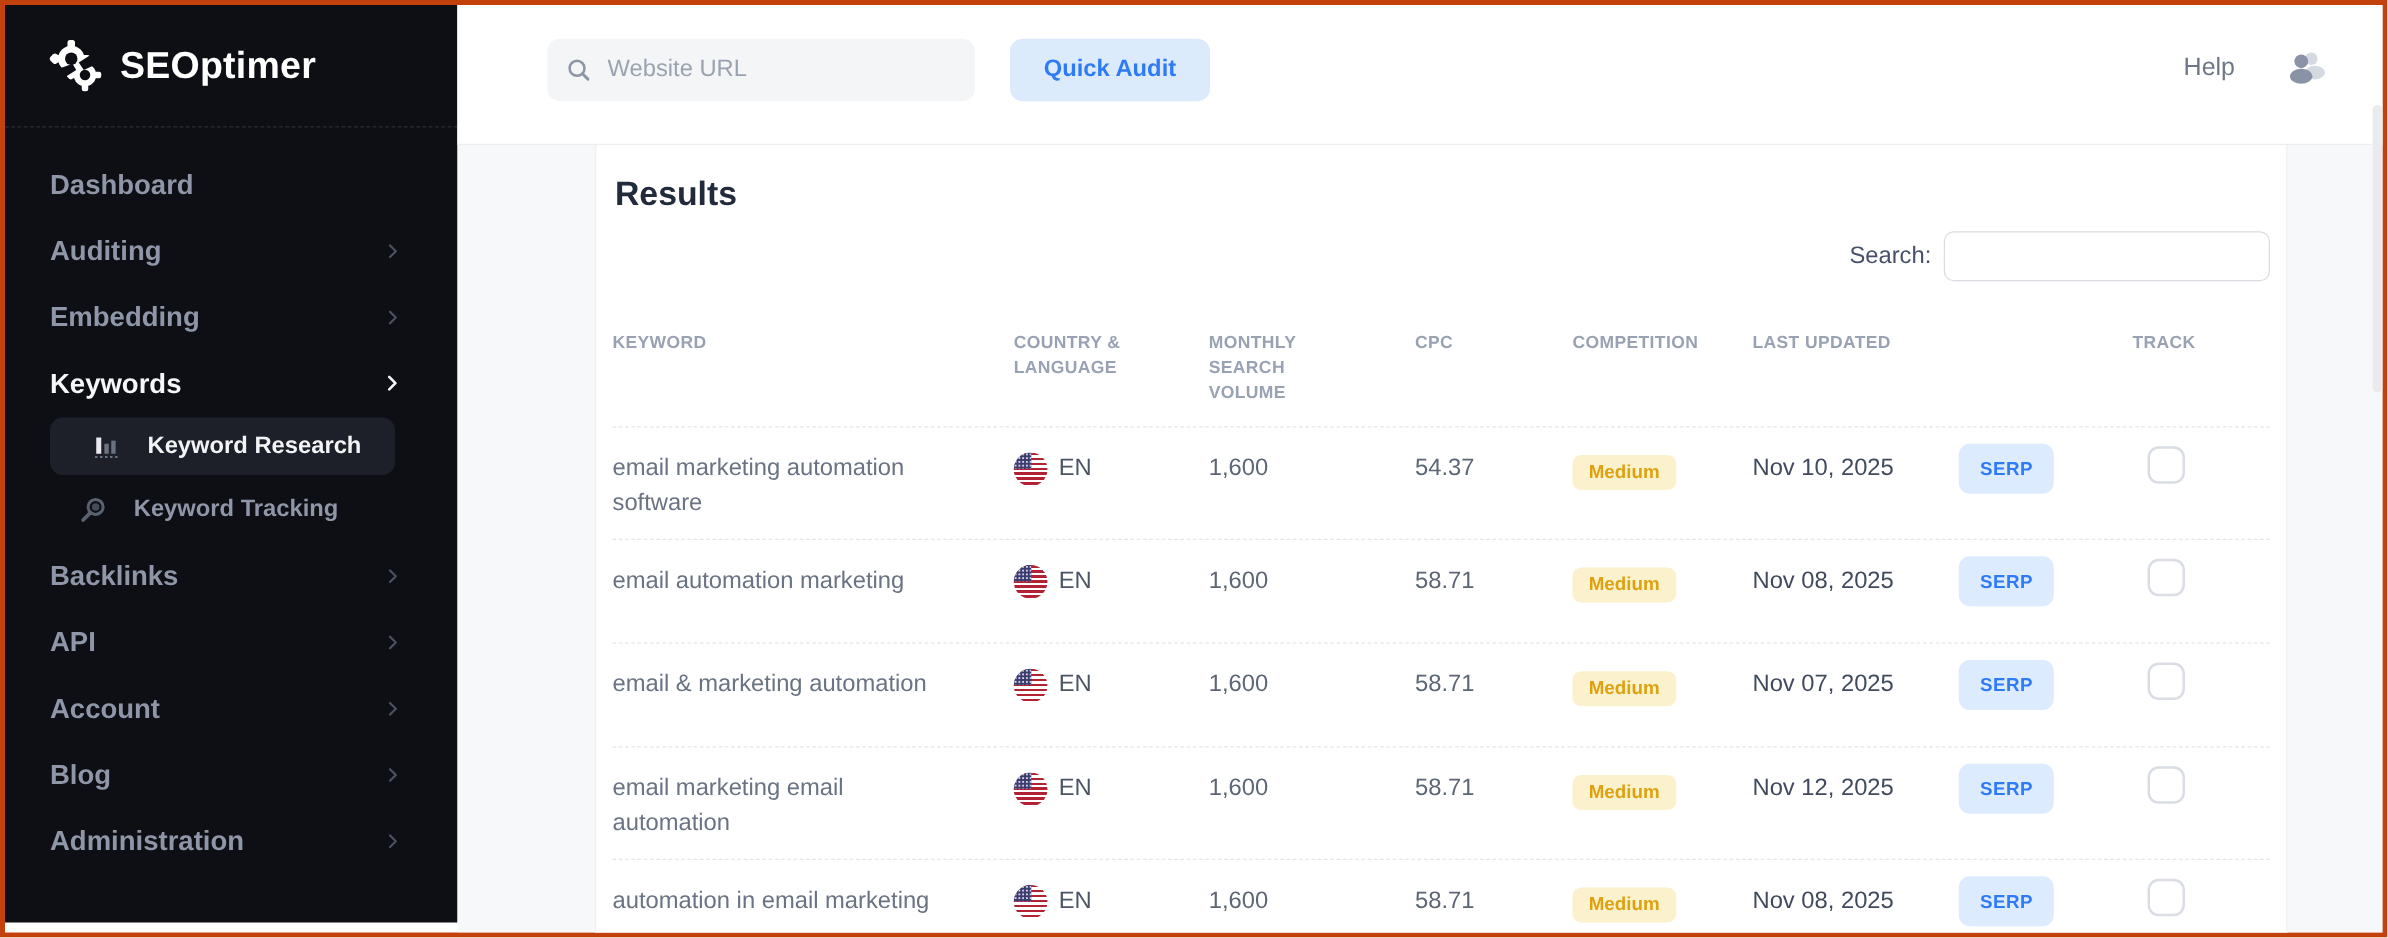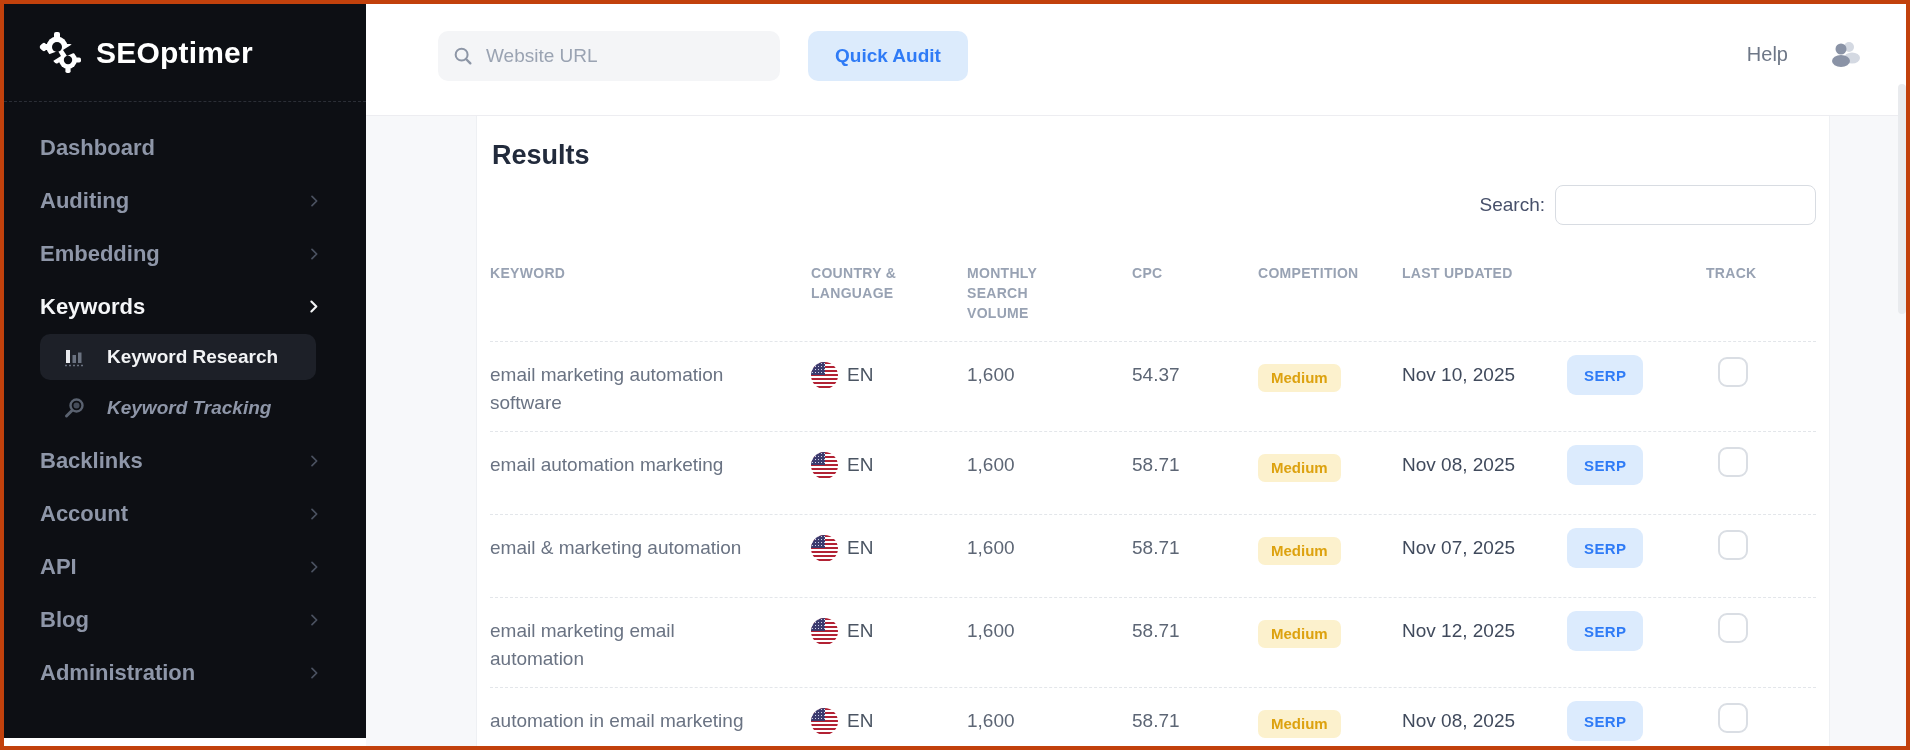--- a/index.html
+++ b/index.html
@@ -10,22 +10,22 @@
 
   
   .sidebar { width:362px; height:734px; background:#0d0f14; flex:0 0 auto; display:flex; flex-direction:column; }
   .logo-row { height:98px; display:flex; align-items:center; padding-left:34px; border-bottom:1px dashed #2b2e36; }
   .logo-mark { width:48px; height:48px; margin-right:10px; flex:0 0 auto; }
   .logo-text { color:#ffffff; font-size:30px; font-weight:700; letter-spacing:0.2px; }
   .nav { padding-top:19px; }
   .nav-item { height:53px; display:flex; align-items:center; padding:0 44px 0 36px; color:#8e96a8; font-size:22px; font-weight:600; cursor:pointer; }
   .nav-item .chev { margin-left:auto; display:flex; align-items:center; }
   .nav-item.section-active { color:#f5f6f8; font-weight:700; }
-  .subitem-pill { margin:1px 44px 2px 36px; width:276px; height:46px; background:#1d2028; border-radius:10px; display:flex; align-items:center; padding-left:23px; color:#f2f3f5; font-size:19px; font-weight:600; cursor:pointer; }
-  .subitem { height:52px; display:flex; align-items:center; padding-left:59px; color:#8e96a8; font-size:19px; font-weight:600; cursor:pointer;font-style:italic; }
+  .subitem-pill { margin:1px 44px 2px 36px; width:276px; height:46px; background:#1d2028; border-radius:10px; display:flex; align-items:center; padding-left:34px; color:#f2f3f5; font-size:19px; font-weight:600; cursor:pointer; }
+  .subitem { height:52px; display:flex; align-items:center; padding-left:59px; color:#8e96a8; font-size:19px; font-weight:600; cursor:pointer; }
   .sub-icon { width:24px; height:24px; margin-right:20px; flex:0 0 auto; }
 
   
   .main { flex:1 1 auto; display:flex; flex-direction:column; background:#f7f8fa; min-width:0; }
   .topbar { height:112px; background:#ffffff; display:flex; align-items:flex-start; padding:27px 44px 1px 72px; border-bottom:1px solid #ededf1; }
   .url-box { width:342px; height:50px; background:#f4f5f7; border-radius:10px; display:flex; align-items:center; padding:0 14px; }
   .url-box input { border:none; outline:none; background:transparent; font-size:19px; color:#3c4354; width:100%; font-family:"Liberation Sans", sans-serif; }
   .url-box input::placeholder { color:#9aa3b2; }
   .search-glyph { width:22px; height:22px; margin-right:12px; flex:0 0 auto; }
   .quick-audit { margin-left:28px; height:50px; padding:0 27px; background:#dcebfc; color:#2f7bf6; font-size:19px; font-weight:600; border:none; border-radius:10px; cursor:pointer; font-family:"Liberation Sans", sans-serif; }
@@ -150,29 +150,29 @@
 
       <div class="nav-item">
         <span>Backlinks</span>
         <span class="chev">
             <svg width="16" height="16" viewBox="0 0 24 24">
               <polyline points="9,5 16,12 9,19" fill="none" stroke="#4a5160" stroke-width="2.6" stroke-linecap="round" stroke-linejoin="round"></polyline>
             </svg>
           </span>
       </div>
       <div class="nav-item">
+        <span>API</span>
+        <span class="chev">
+            <svg width="16" height="16" viewBox="0 0 24 24">
+              <polyline points="9,5 16,12 9,19" fill="none" stroke="#4a5160" stroke-width="2.6" stroke-linecap="round" stroke-linejoin="round"></polyline>
+            </svg>
+          </span>
+      </div>
+      <div class="nav-item">
         <span>Account</span>
-        <span class="chev">
-            <svg width="16" height="16" viewBox="0 0 24 24">
-              <polyline points="9,5 16,12 9,19" fill="none" stroke="#4a5160" stroke-width="2.6" stroke-linecap="round" stroke-linejoin="round"></polyline>
-            </svg>
-          </span>
-      </div>
-      <div class="nav-item">
-        <span>API</span>
         <span class="chev">
             <svg width="16" height="16" viewBox="0 0 24 24">
               <polyline points="9,5 16,12 9,19" fill="none" stroke="#4a5160" stroke-width="2.6" stroke-linecap="round" stroke-linejoin="round"></polyline>
             </svg>
           </span>
       </div>
       <div class="nav-item">
         <span>Blog</span>
         <span class="chev">
             <svg width="16" height="16" viewBox="0 0 24 24">

